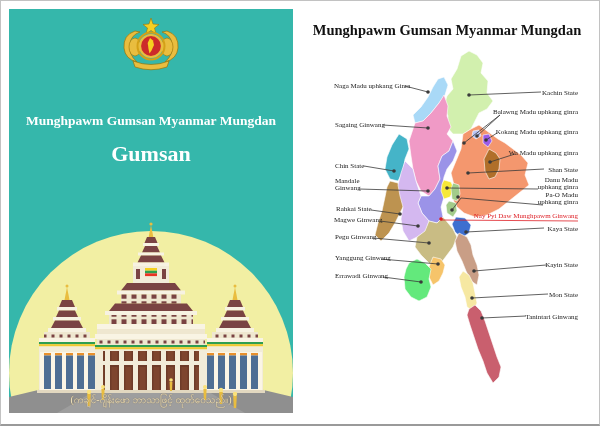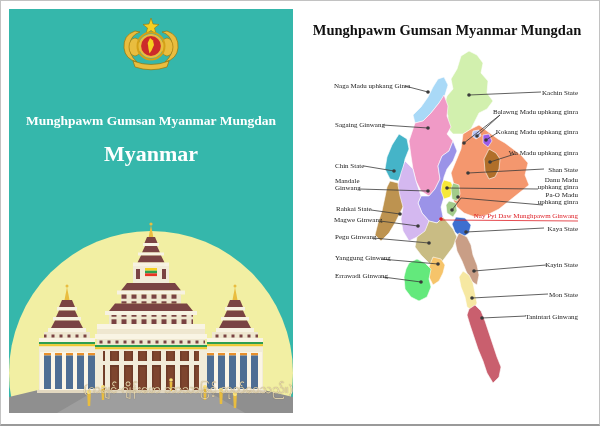--- a/index.html
+++ b/index.html
@@ -7,21 +7,21 @@
          border:1px solid #c2c2c2;border-bottom:2px solid #9a9a9a;box-sizing:border-box;
          overflow:hidden;font-family:"Liberation Serif",serif;}
   
   .cover{position:absolute;left:8px;top:8px;width:284px;height:404px;background:#35b7ab;overflow:hidden;}
   .emblem{position:absolute;left:50%;top:8px;transform:translateX(-50%);}
   .cover-text{position:absolute;left:0;width:100%;text-align:center;color:#ffffff;font-weight:bold;}
   .cover-union{top:104px;font-size:13.5px;}
   .cover-main{top:132px;font-size:22px;}
   .cover-sub{top:172px;font-size:14.5px;}
   .illus{position:absolute;left:0;bottom:0;display:block;}
-  .caption{position:absolute;bottom:14px;left:0;width:100%;text-align:right;font-size:13px;
+  .caption{position:absolute;bottom:5px;left:0;width:100%;text-align:center;font-size:10px;
            color:#f5e9c4;text-shadow:0 0 1px #6b4e20;}
   
   .map-page{position:absolute;left:292px;top:0;width:308px;height:426px;background:#ffffff;}
   .map-title{position:absolute;top:21px;left:0;width:100%;text-align:center;
              font-weight:bold;font-size:14.5px;color:#111111;}
   #map-svg{position:absolute;left:8px;top:0;}
   #map-svg text{font-family:"Liberation Serif",serif;}
 </style>
 </head>
 <body>
@@ -36,21 +36,21 @@
       <path d="M47,14 Q59,18 58,31 Q57,42 45,45 Q54,37 52,27 Q51,18 42,15 Z" fill="#e9bd3f" stroke="#9a7408" stroke-width="0.7"></path>
       <ellipse cx="15" cy="30" rx="6" ry="9" fill="#e9bd3f" stroke="#9a7408" stroke-width="0.6"></ellipse>
       <ellipse cx="47" cy="30" rx="6" ry="9" fill="#e9bd3f" stroke="#9a7408" stroke-width="0.6"></ellipse>
       <circle cx="31" cy="29" r="13.5" fill="none" stroke="#d4a017" stroke-width="2"></circle>
       <circle cx="31" cy="29" r="11" fill="#cc2a2a" stroke="#e9bd3f" stroke-width="2.2"></circle>
       <path d="M30,21 l3,2.5 1,4.5 -2.5,5.5 -2,3 -1,-4.5 -0.8,-6 Z" fill="#f5d020"></path>
       <path d="M13,44 Q31,51 49,44 L47,50 Q31,55.5 15,50 Z" fill="#e9bd3f" stroke="#9a7408" stroke-width="0.7"></path>
     </svg>
 
     <div class="cover-text cover-union">Munghpawm Gumsan Myanmar Mungdan</div>
-    <div class="cover-text cover-main">Myanmar</div>
+    <div class="cover-text cover-main">Gumsan</div>
 
     <svg class="illus" width="284" height="212" viewBox="0 0 284 212">
       <defs>
         <pattern id="dots" width="8" height="6" patternUnits="userSpaceOnUse">
           <rect width="8" height="6" fill="#efe7d0"></rect>
           <rect x="2.5" y="1.5" width="3" height="3" fill="#7a4343"></rect>
         </pattern>
         <pattern id="winrow" width="10" height="9" patternUnits="userSpaceOnUse">
           <rect width="10" height="9" fill="#efe7d0"></rect>
           <rect x="2.5" y="1.3" width="5" height="6.4" fill="#7a4343"></rect>

